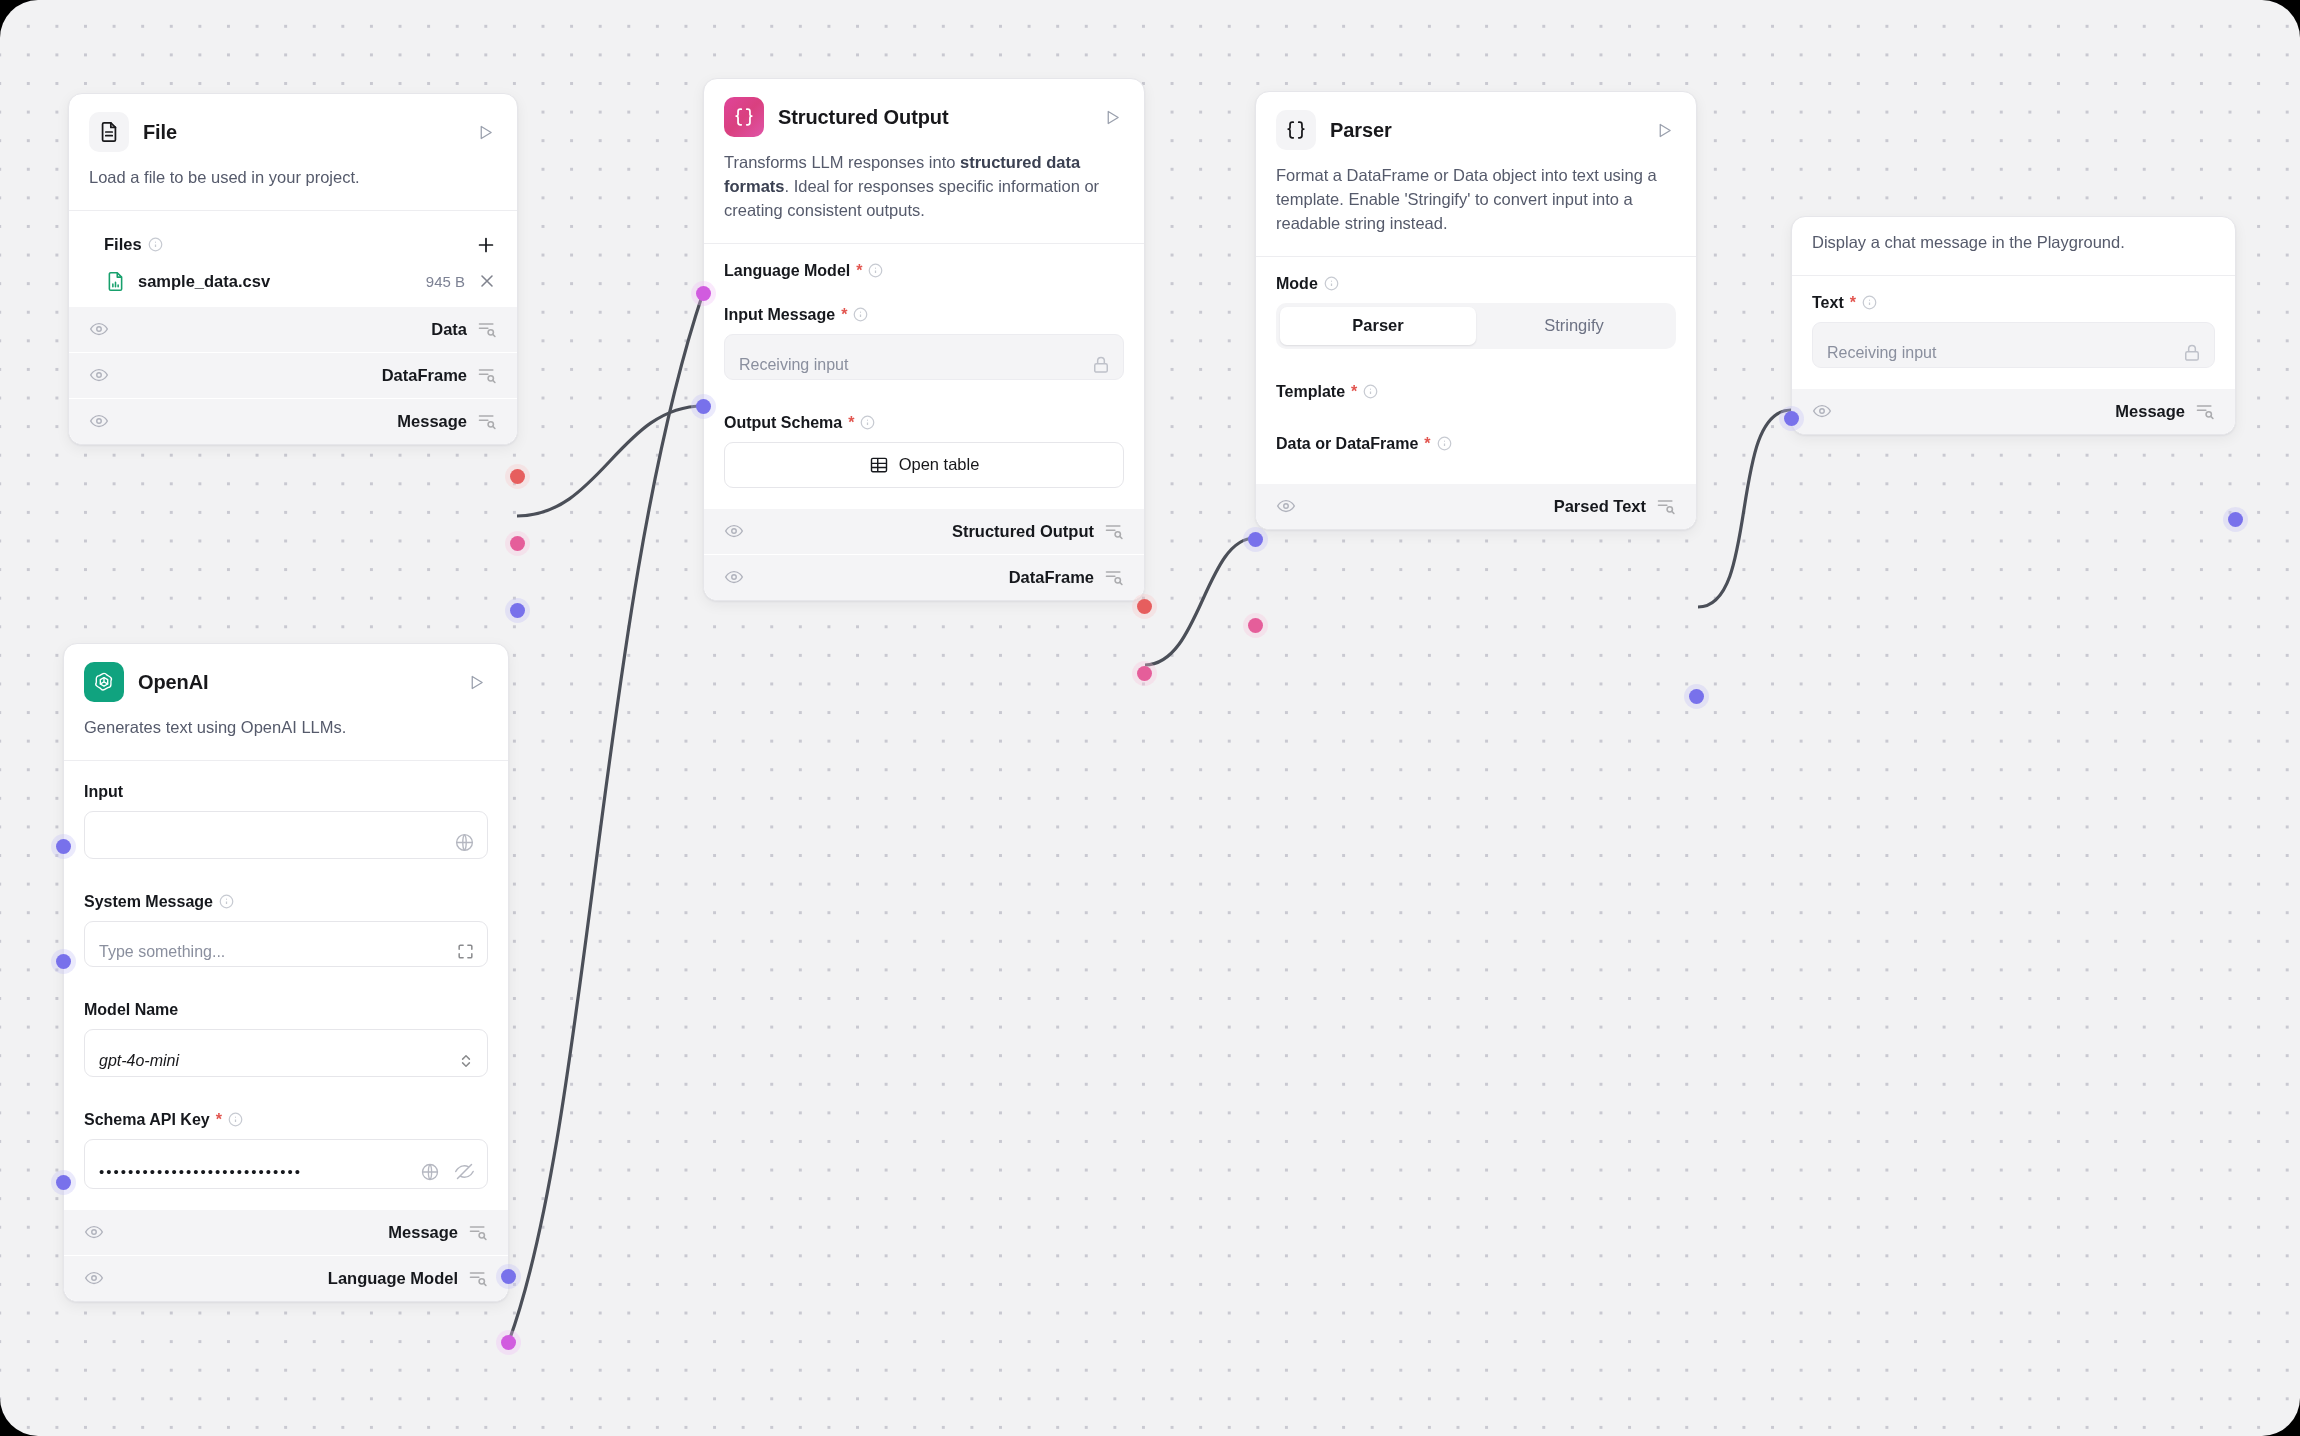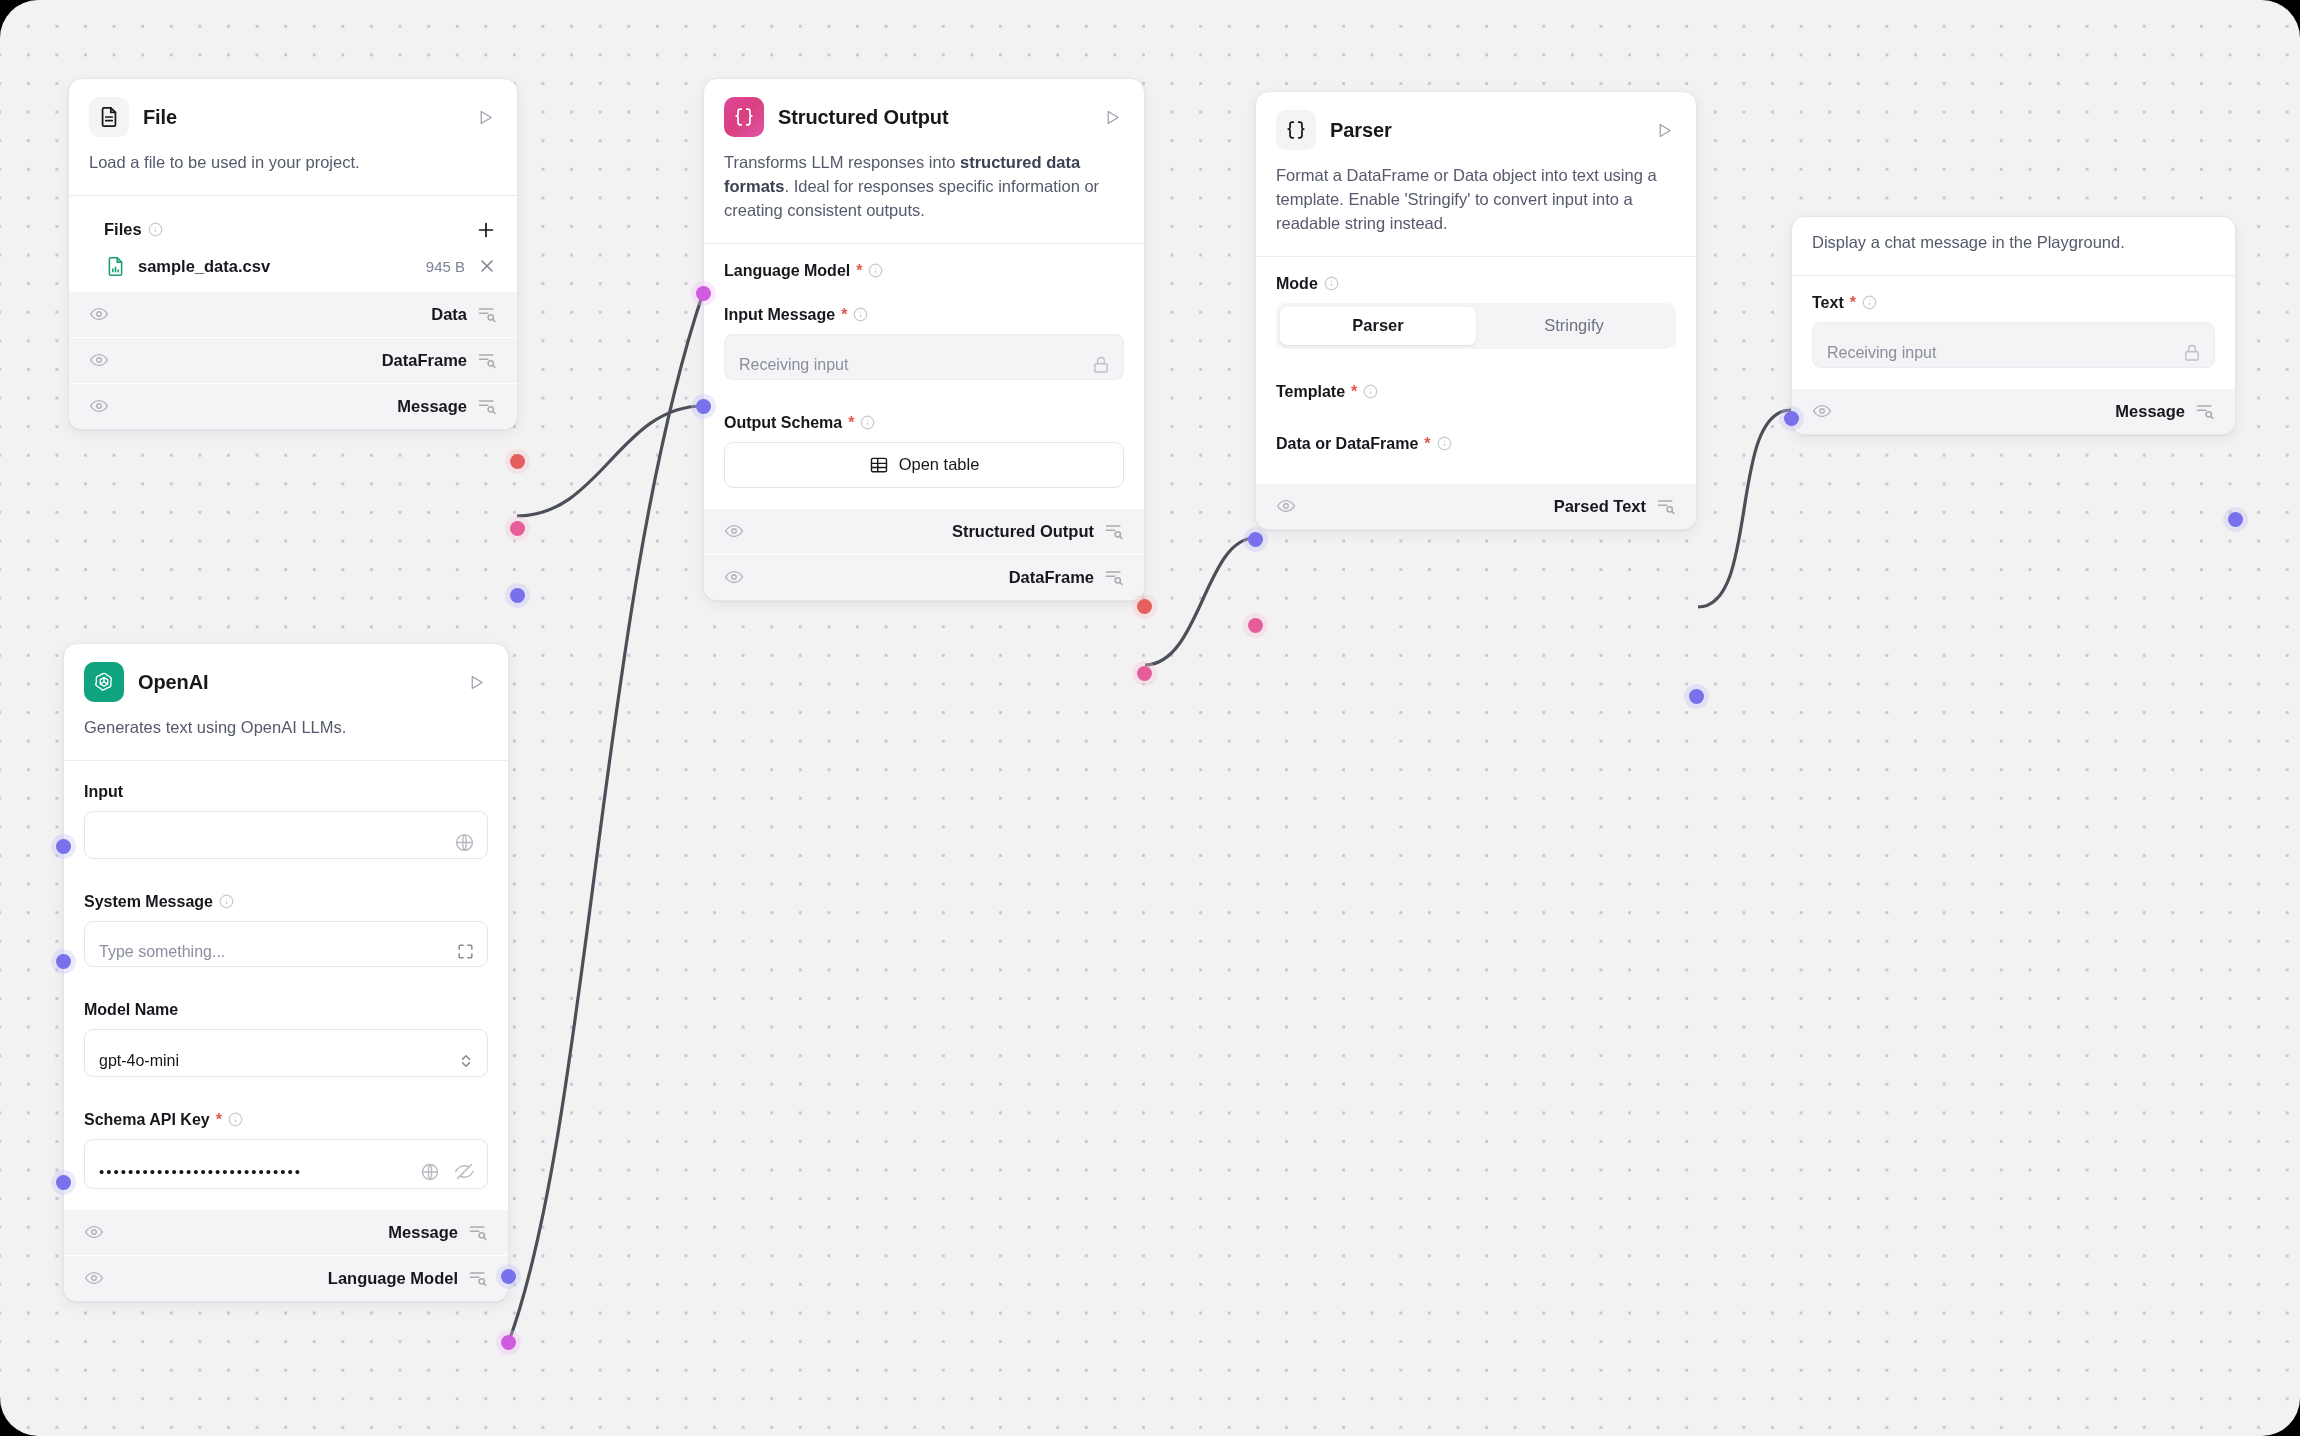--- a/index.html
+++ b/index.html
@@ -106,21 +106,21 @@
 
     <path d="M 517 516 C 600 516, 620 406, 703 406" fill="none" stroke="#4b4f58" stroke-width="3.2"></path>
 
     <path d="M 509 1341 C 590 1120, 600 600, 703 293" fill="none" stroke="#4b4f58" stroke-width="3.2"></path>
 
     <path d="M 1145 665 C 1200 665, 1205 538, 1255 538" fill="none" stroke="#4b4f58" stroke-width="3.2"></path>
 
     <path d="M 1698 607 C 1760 607, 1728 410, 1791 410" fill="none" stroke="#4b4f58" stroke-width="3.2"></path>
   </svg>
 
-  <div class="node" style="left:68px; top:78px; width:450px;">
+  <div class="node" style="left:68px; top:93px; width:450px;">
     <div class="node-inner">
       <div class="nhead">
         <div class="nicon gray">
           <svg width="22" height="22" viewBox="0 0 24 24" fill="none" stroke="#18181b" stroke-width="1.9" stroke-linecap="round" stroke-linejoin="round">
             <path d="M14 2H6.5A1.5 1.5 0 0 0 5 3.5v17A1.5 1.5 0 0 0 6.5 22h11a1.5 1.5 0 0 0 1.5-1.5V7z"></path>
             <path d="M14 2v5h5"></path>
               <path d="M8.5 12h7"></path>
               <path d="M8.5 16h7"></path>
           </svg>
         </div>
@@ -458,21 +458,21 @@
           <span class="ph">Type something...</span>
           <svg class="icn" width="19" height="19" viewBox="0 0 24 24" fill="none" stroke="#16181d" stroke-width="1.9" stroke-linecap="round">
               <path d="M4 9V5.5A1.5 1.5 0 0 1 5.5 4H9M15 4h3.5A1.5 1.5 0 0 1 20 5.5V9M20 15v3.5a1.5 1.5 0 0 1-1.5 1.5H15M9 20H5.5A1.5 1.5 0 0 1 4 18.5V15"></path>
             </svg>
         </div>
 
         <div class="flabel mt">
           <span>Model Name</span>
         </div>
         <div class="fld" style="height:48px;">
-          <span style="flex:1;">gpt-4o-mini</span>
+          <span style="flex:1;font-style:italic;">gpt-4o-mini</span>
           <svg class="icn" width="18" height="18" viewBox="0 0 24 24" fill="none" stroke="#16181d" stroke-width="1.9" stroke-linecap="round" stroke-linejoin="round">
               <path d="M7.5 9.5 12 5l4.5 4.5M7.5 14.5 12 19l4.5-4.5"></path>
             </svg>
         </div>
 
         <div class="flabel mt">
           <span>Schema API Key</span>
             <span class="req">*</span>
           <svg class="info" viewBox="0 0 24 24" fill="none" stroke="#9aa0ad" stroke-width="2">
               <circle cx="12" cy="12" r="10"></circle>

